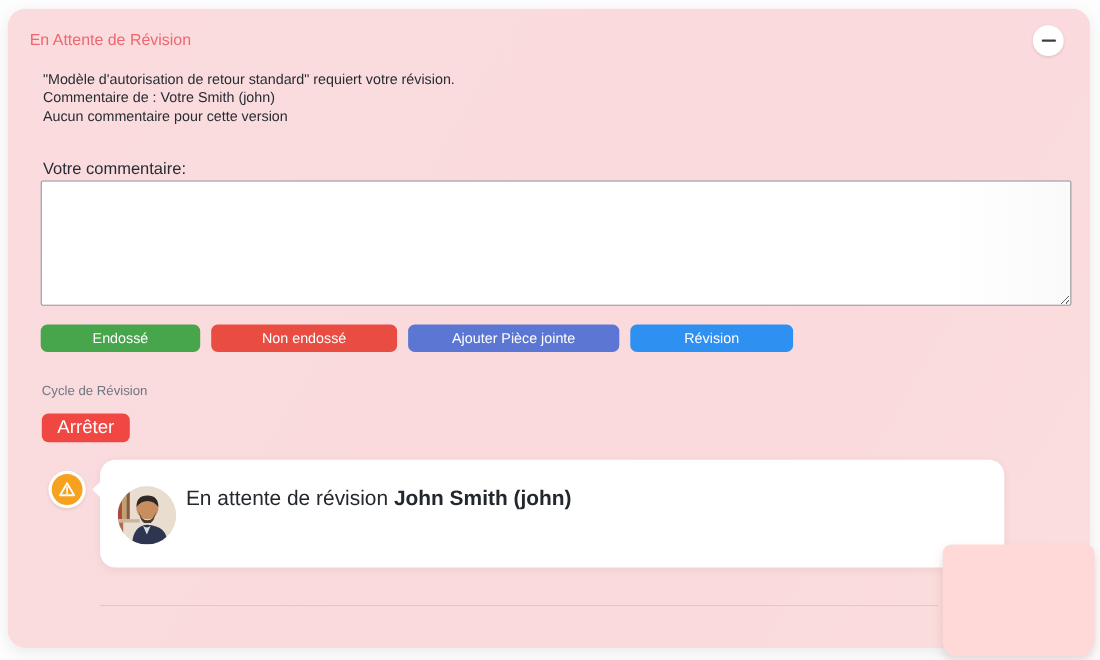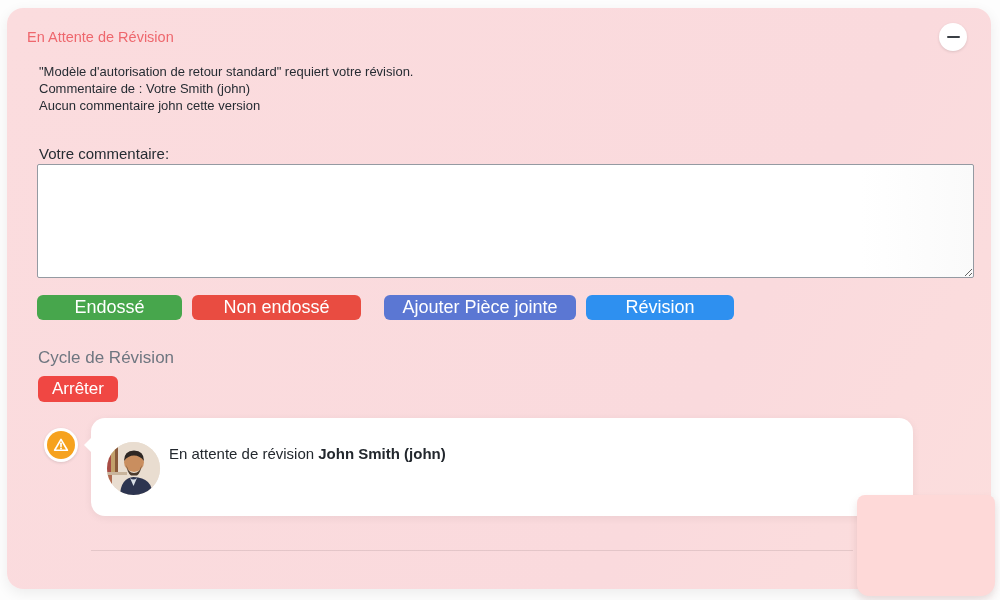--- a/index.html
+++ b/index.html
@@ -30,31 +30,31 @@
   .comment-box {
     position:absolute; left:30px; top:156px; width:937px; height:114px;
     background:linear-gradient(to right,#ffffff 88%, #fafafa 100%);
     border:1px solid #949aa2; border-radius:2px;
     resize:both; font-family:"Liberation Sans", sans-serif; font-size:13px; padding:6px;
     color:#262c33; outline:none;
   }
 
   .btn-row { position:absolute; left:30px; top:287px; width:937px; display:flex; gap:10px; }
   .btn {
-    height:25px; border:none; border-radius:6px; color:#ffffff; font-size:18px;
+    height:25px; border:none; border-radius:6px; color:#ffffff; font-size:13px;
     font-family:"Liberation Sans", sans-serif; cursor:pointer; display:flex;
     align-items:center; justify-content:center; padding:0;
   }
   .btn-endorse   { flex:0 0 145px; background:#47a64c; }
   .btn-reject    { flex:0 0 169px; background:#e94c41; }
   .btn-changes   { flex:0 0 241px; background:#2e90f0; }
-  .btn-attach    { flex:0 0 192px; background:#5b77d3;margin-left:13px; }
+  .btn-attach    { flex:0 0 192px; background:#5b77d3; }
   .btn-delegate  { flex:0 0 148px; background:#2e90f0; }
 
-  .cycle-heading { position:absolute; left:31px; top:340px; font-size:17px; color:#6e7680; }
+  .cycle-heading { position:absolute; left:31px; top:340px; font-size:12px; color:#6e7680; }
 
   .stop-btn {
     position:absolute; left:31px; top:368px; height:26px; padding:0 14px;
     background:#f04743; color:#fff; border:none; border-radius:6px; font-size:17px;
     font-family:"Liberation Sans", sans-serif; cursor:pointer;
   }
 
   .entry-badge {
     position:absolute; left:37px; top:420px; width:34px; height:34px; border-radius:50%;
     background:#ffffff; display:flex; align-items:center; justify-content:center;
@@ -72,21 +72,21 @@
   }
   .entry-card .notch {
     position:absolute; left:-7px; top:19px; width:0; height:0;
     border-top:8px solid transparent; border-bottom:8px solid transparent;
     border-right:8px solid #ffffff;
   }
   .avatar {
     position:absolute; left:16px; top:24px; width:53px; height:53px; border-radius:50%;
     overflow:hidden; background:#e9ded1;
   }
-  .entry-text { position:absolute; left:78px; top:27px; font-size:15px; line-height:18px; color:#23282e; }
+  .entry-text { position:absolute; left:78px; top:27px; font-size:19px; line-height:18px; color:#23282e; }
   .entry-text .name { font-weight:bold; }
 
   .divider { position:absolute; left:84px; top:542px; width:762px; height:1px; background:rgba(90,70,75,0.14); }
 
   .corner-rect {
     position:absolute; left:850px; top:487px; width:138px; height:101px;
     background:#fed9d8; border-radius:8px 8px 14px 12px;
     box-shadow:0 5px 9px rgba(150,90,90,0.18);
   }
 </style>
@@ -98,21 +98,21 @@
 
     <div class="panel-title">En Attente de Révision</div>
 
     <button class="min-btn" title="">
       <span class="min-bar"></span>
     </button>
 
     <div class="msg">
       <div>"Modèle d'autorisation de retour standard" requiert votre révision.</div>
       <div>Commentaire de : Votre Smith (john)</div>
-      <div>Aucun commentaire john cette version</div>
+      <div>Aucun commentaire pour cette version</div>
     </div>
 
     <div class="comment-label">Votre commentaire:</div>
 
     <textarea class="comment-box" style=""></textarea>
 
     <div class="btn-row">
       <button class="btn btn-endorse">Endossé</button>
       <button class="btn btn-reject">Non endossé</button>
       <button class="btn btn-attach">Ajouter Pièce jointe</button>

